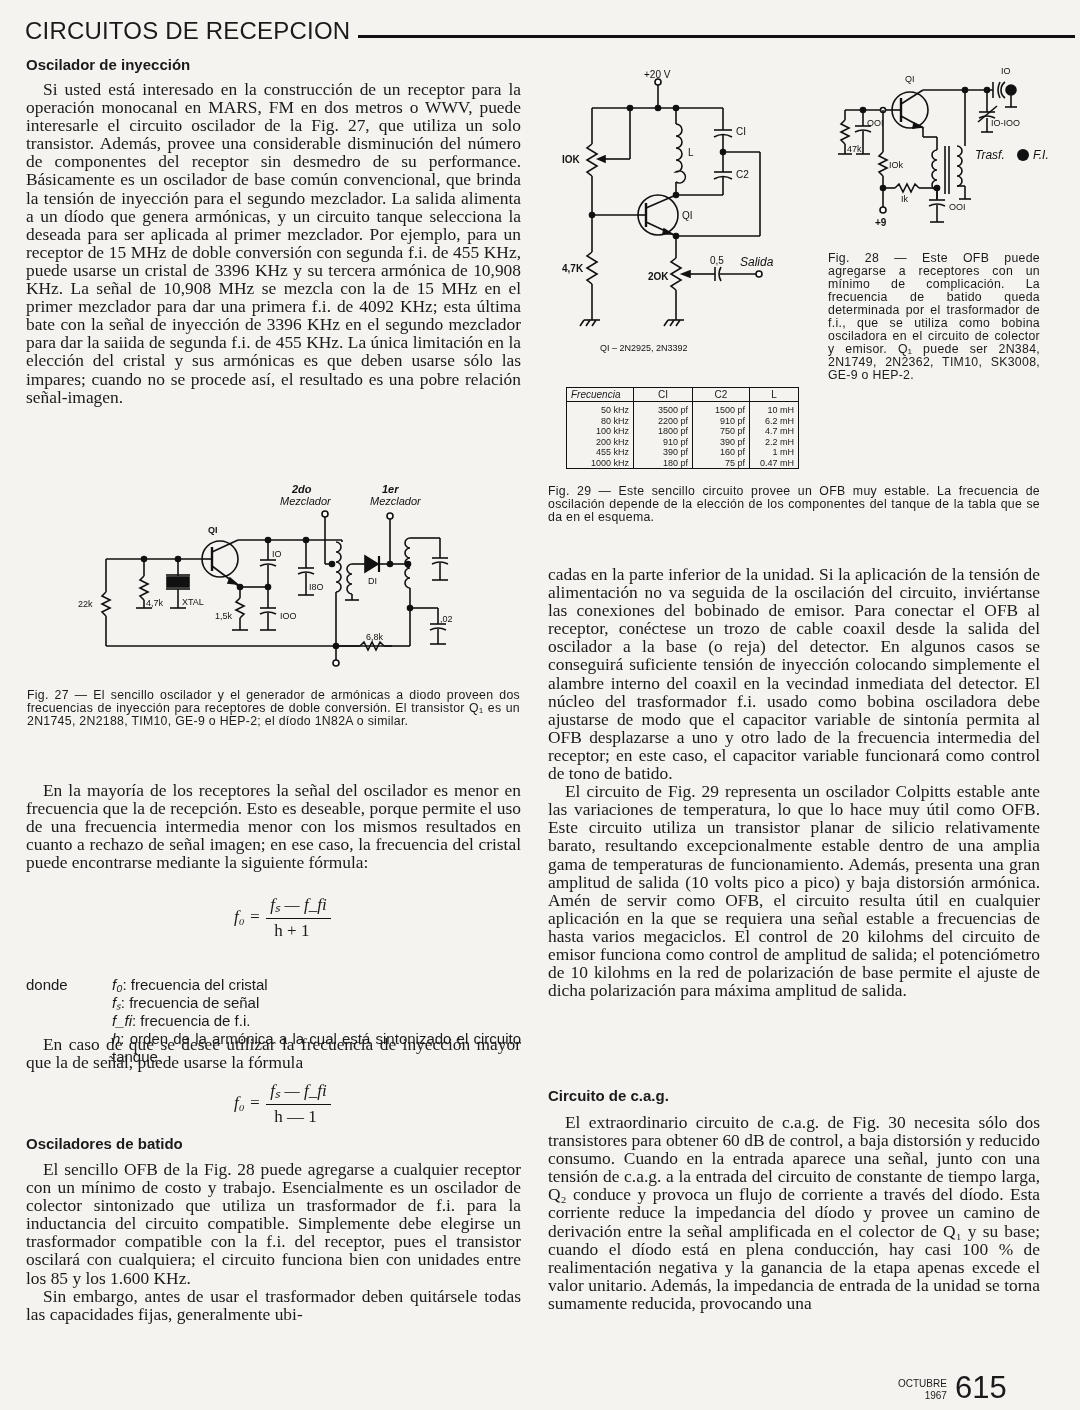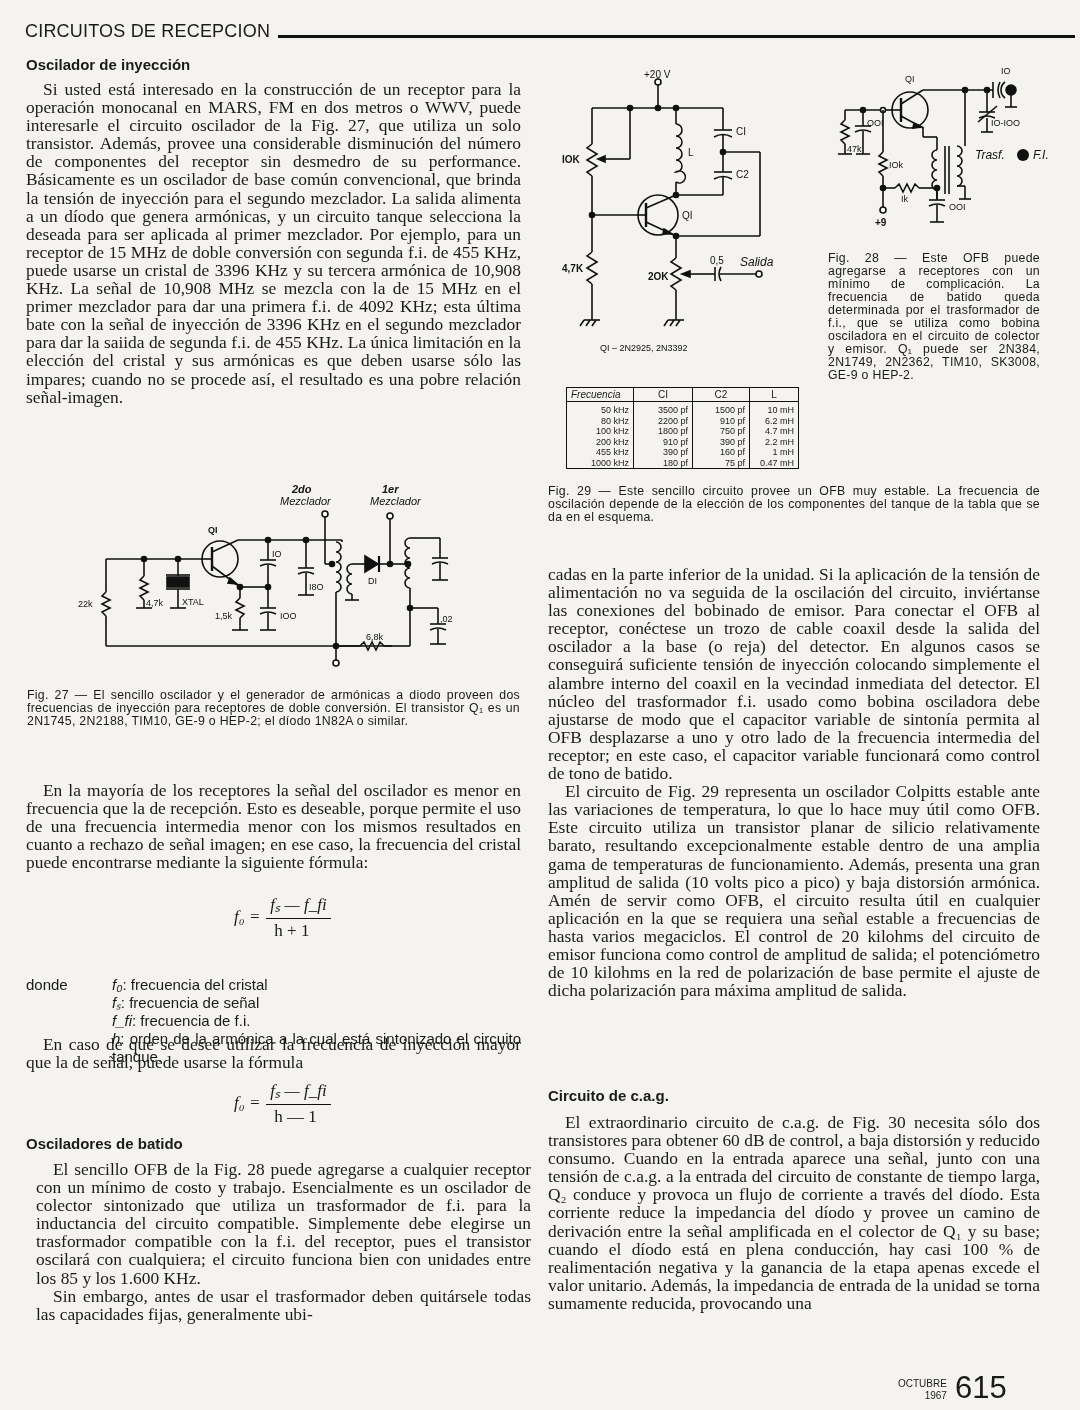--- a/index.html
+++ b/index.html
@@ -1,19 +1,19 @@
 <!DOCTYPE html>
 <html><head>
 <meta charset="utf-8">
 <style>
   html, body { margin:0; padding:0; }
   body { width:1080px; height:1410px; background:#f4f3ef; position:relative; overflow:hidden; color:#1a1a1a; }
   .abs { position:absolute; }
   .title-bar { left:25px; top:12px; width:1050px; height:34px; display:flex; align-items:flex-end; }
-  .title-text { font-family:"Liberation Sans", sans-serif; font-size:18px; letter-spacing:0.2px; line-height:30px; white-space:nowrap; }
+  .title-text { font-family:"Liberation Sans", sans-serif; font-size:24px; letter-spacing:0.2px; line-height:30px; white-space:nowrap; }
   .title-rule { flex:1; border-bottom:3px solid #111; margin-left:8px; margin-bottom:8px; }
   .h2 { font-family:"Liberation Sans", sans-serif; font-weight:bold; font-size:15px; line-height:18px; }
   .body { font-family:"Liberation Serif", serif; font-size:17.4px; line-height:18.1px; text-align:justify; }
   .body p { margin:0; text-indent:17px; }
   .body p.noind { text-indent:0; }
   .cap { font-family:"Liberation Sans", sans-serif; font-size:12.3px; line-height:13px; text-align:justify; letter-spacing:0.3px; }
   .cap b { font-weight:normal; }
   .formula { font-family:"Liberation Serif", serif; font-style:italic; font-size:17px; display:flex; align-items:center;margin-left:24px; }
   .frac { display:inline-flex; flex-direction:column; margin-left:6px; }
   .frac .num { padding:0 4px 3px; }
@@ -403,21 +403,21 @@
 
 <div class="abs formula" style="left:210px; top:1078px;">
   <span>f₀ =</span>
   <span class="frac">
     <span class="num">fₛ — f_fi</span>
     <span class="den">h — 1</span>
   </span>
 </div>
 
 <div class="abs h2" style="left:26px; top:1135px;">Osciladores de batido</div>
-<div class="abs body" style="left:26px; top:1160px; width:495px;margin-left:10px;">
+<div class="abs body" style="left:26px; top:1160px; width:495px;">
   <p>El sencillo OFB de la Fig. 28 puede agregarse a cualquier receptor con un mínimo de costo y trabajo. Esencialmente es un oscilador de colector sintonizado que utiliza un trasformador de f.i. para la inductancia del circuito compatible. Simplemente debe elegirse un trasformador compatible con la f.i. del receptor, pues el transistor oscilará con cualquiera; el circuito funciona bien con unidades entre los 85 y los 1.600 KHz.</p>
   <p>Sin embargo, antes de usar el trasformador deben quitársele todas las capacidades fijas, generalmente ubi-</p>
 </div>
 
 <div class="abs body" style="left:548px; top:565px; width:492px;">
   <p class="noind">cadas en la parte inferior de la unidad. Si la aplicación de la tensión de alimentación no va seguida de la oscilación del circuito, inviértanse las conexiones del bobinado de emisor. Para conectar el OFB al receptor, conéctese un trozo de cable coaxil desde la salida del oscilador a la base (o reja) del detector. En algunos casos se conseguirá suficiente tensión de inyección colocando simplemente el alambre interno del coaxil en la vecindad inmediata del detector. El núcleo del trasformador f.i. usado como bobina osciladora debe ajustarse de modo que el capacitor variable de sintonía permita al OFB desplazarse a uno y otro lado de la frecuencia intermedia del receptor; en este caso, el capacitor variable funcionará como control de tono de batido.</p>
   <p>El circuito de Fig. 29 representa un oscilador Colpitts estable ante las variaciones de temperatura, lo que lo hace muy útil como OFB. Este circuito utiliza un transistor planar de silicio relativamente barato, resultando excepcionalmente estable dentro de una amplia gama de temperaturas de funcionamiento. Además, presenta una gran amplitud de salida (10 volts pico a pico) y baja distorsión armónica. Amén de servir como OFB, el circuito resulta útil en cualquier aplicación en la que se requiera una señal estable a frecuencias de hasta varios megaciclos. El control de 20 kilohms del circuito de emisor funciona como control de amplitud de salida; el potenciómetro de 10 kilohms en la red de polarización de base permite el ajuste de dicha polarización para máxima amplitud de salida.</p>
 </div>
 
 <div class="abs h2" style="left:548px; top:1087px;">Circuito de c.a.g.</div>

